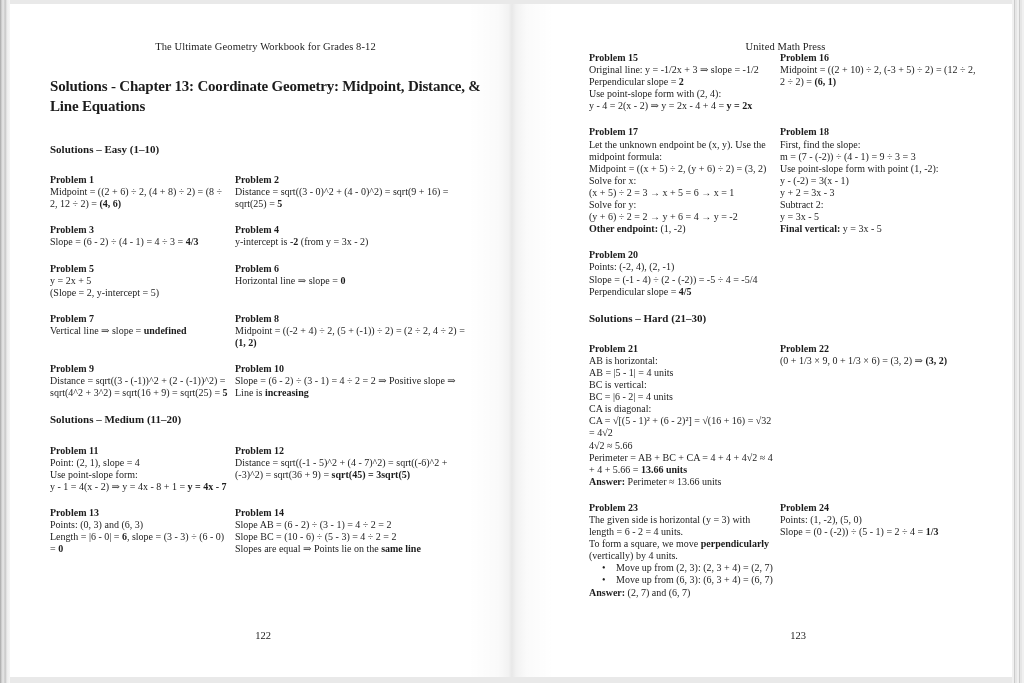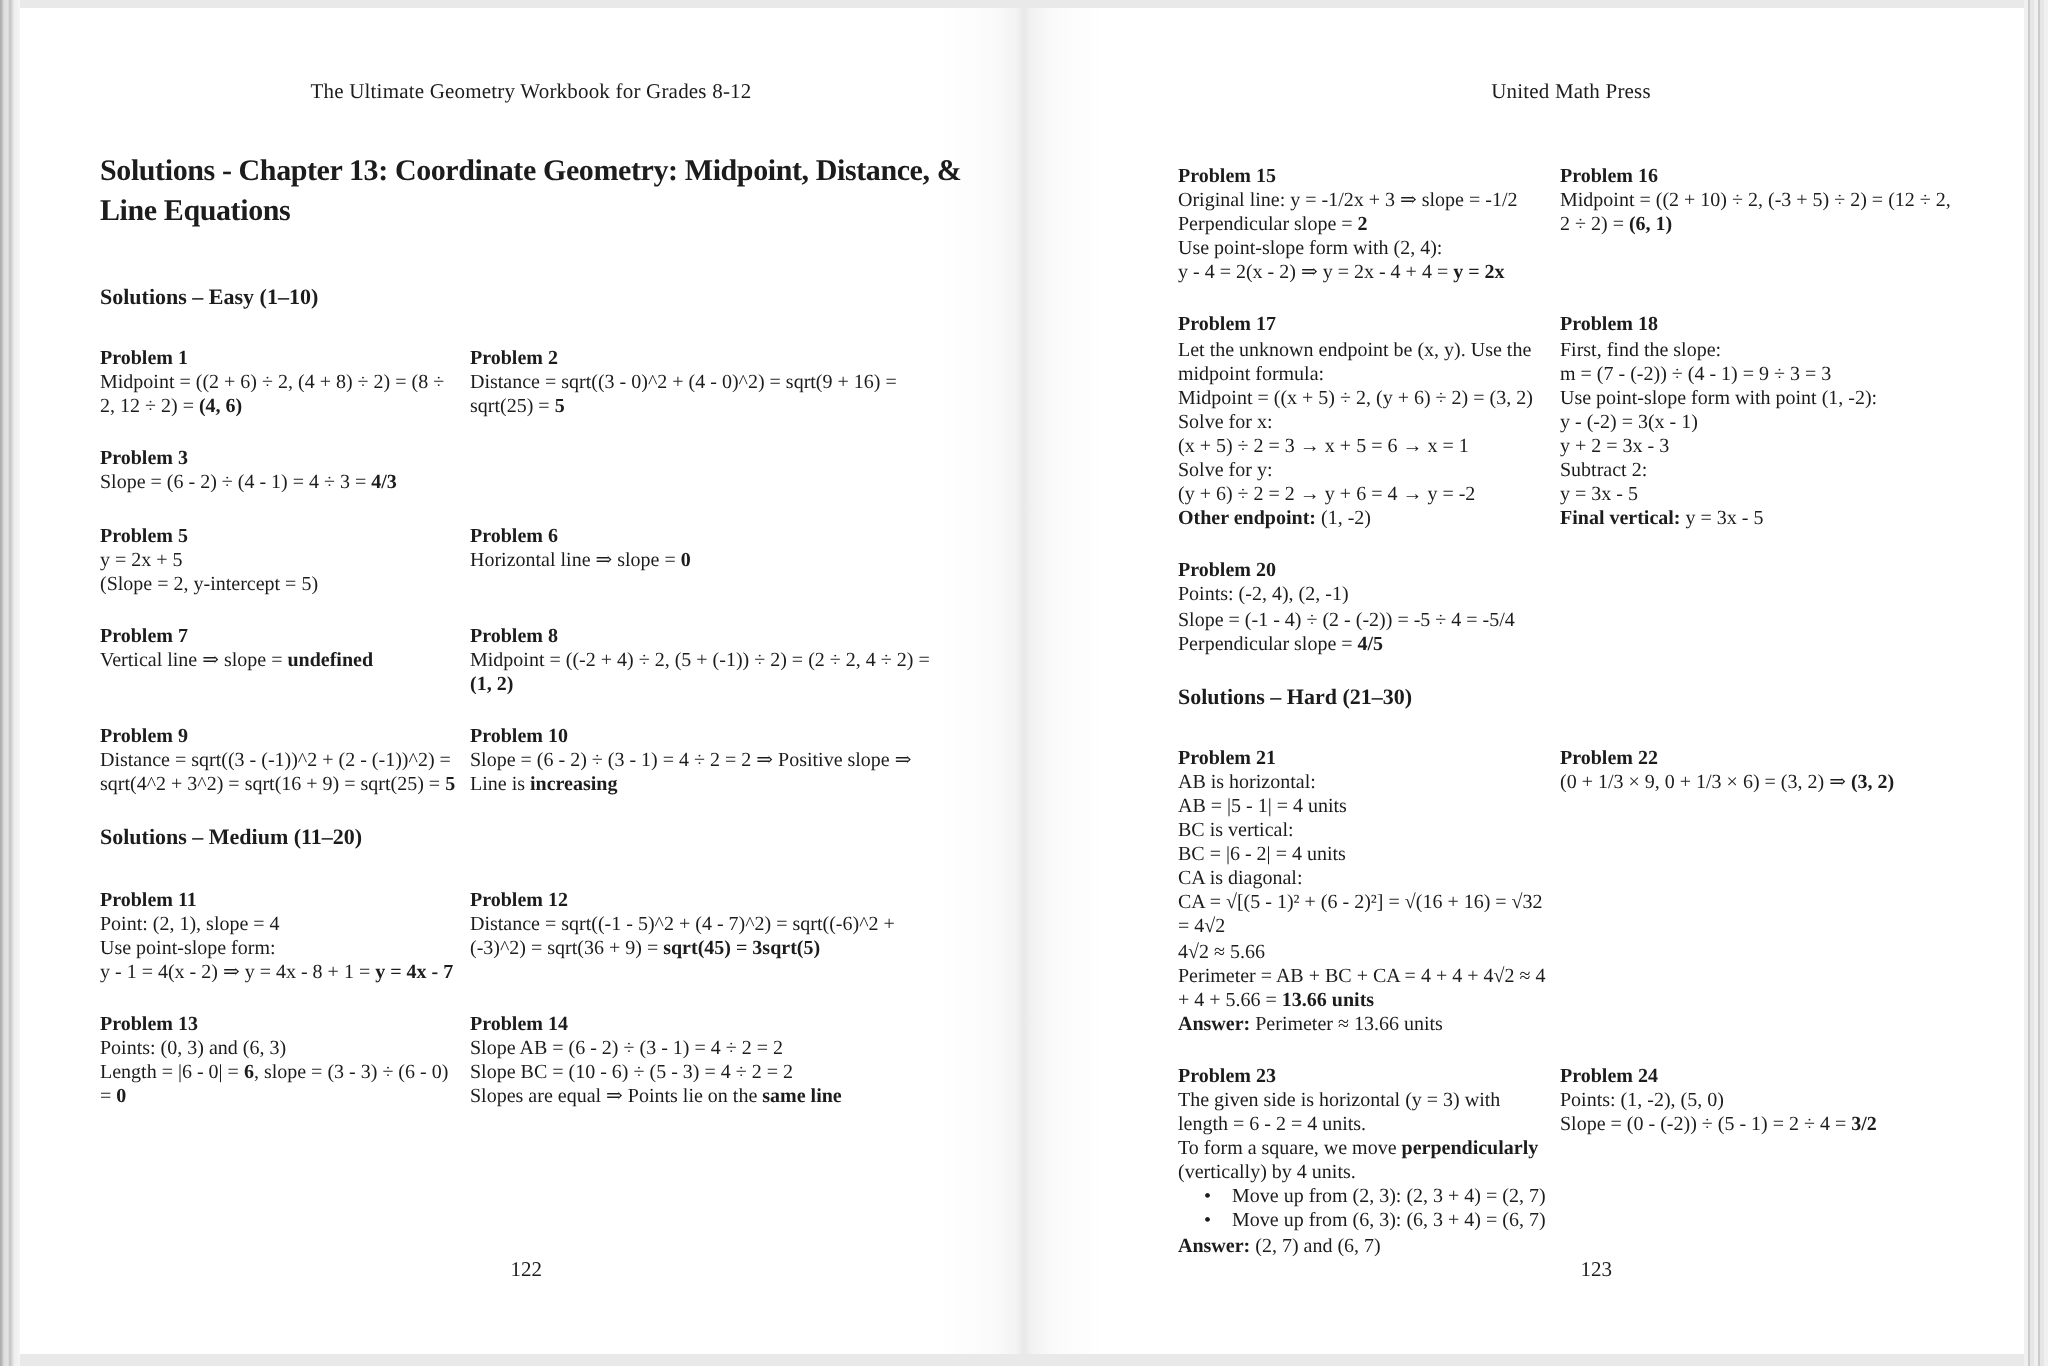--- a/index.html
+++ b/index.html
@@ -44,21 +44,21 @@
   .chapter-title {
     margin-top: 24px;
     margin-bottom: 27px;
     font-size: 15px;
     font-weight: bold;
     line-height: 20px;
     letter-spacing: -0.2px;
     max-width: 462px;
   }
   .blocks { font-size: 10px; line-height: 12.1px; }
-  .page-right .blocks { margin-top: 31px; }
+  .page-right .blocks { }
   .section-heading { font-size: 11px; font-weight: bold; margin: 14px 0 19px 0; }
   .blocks > .section-heading:first-child { margin-top: 0; }
   .prob-row { display: grid; grid-template-columns: 185px 1fr; margin-bottom: 14px; }
   .page-right .prob-row { grid-template-columns: 191px 1fr; }
   .problem { padding-right: 6px; }
   .prob-title { font-weight: bold; }
   .prob-line { }
   .prob-line .b { font-weight: bold; }
   .prob-line.bullet { padding-left: 27px; position: relative; }
   .prob-line.bullet .dot { position: absolute; left: 13px; top: 0; }
@@ -85,20 +85,24 @@
             <div class="problem">
               <div class="prob-title">Problem 2</div>
               <div class="prob-line"><span>Distance = sqrt((3 - 0)^2 + (4 - 0)^2) = sqrt(9 + 16) = sqrt(25) = </span><span class="b">5</span></div>
             </div>
           </div>
           <div class="prob-row">
             <div class="problem">
               <div class="prob-title">Problem 3</div>
               <div class="prob-line"><span>Slope = (6 - 2) ÷ (4 - 1) = 4 ÷ 3 = </span><span class="b">4/3</span></div>
             </div>
+            <div class="problem">
+              <div class="prob-title">Problem 4</div>
+              <div class="prob-line"><span>y-intercept is </span><span class="b">-2</span><span> (from y = 3x - 2)</span></div>
+            </div>
           </div>
           <div class="prob-row">
             <div class="problem">
               <div class="prob-title">Problem 5</div>
               <div class="prob-line"><span>y = 2x + 5</span></div>
               <div class="prob-line"><span>(Slope = 2, y-intercept = 5)</span></div>
             </div>
             <div class="problem">
               <div class="prob-title">Problem 6</div>
               <div class="prob-line"><span>Horizontal line ⇒ slope = </span><span class="b">0</span></div>
@@ -227,21 +231,21 @@
               <div class="prob-title">Problem 23</div>
               <div class="prob-line"><span>The given side is horizontal (y = 3) with length = 6 - 2 = 4 units.</span></div>
               <div class="prob-line"><span>To form a square, we move </span><span class="b">perpendicularly</span><span> (vertically) by 4 units.</span></div>
               <div class="prob-line bullet"><span class="dot">•</span><span>Move up from (2, 3): (2, 3 + 4) = (2, 7)</span></div>
               <div class="prob-line bullet"><span class="dot">•</span><span>Move up from (6, 3): (6, 3 + 4) = (6, 7)</span></div>
               <div class="prob-line"><span class="b">Answer:</span><span> (2, 7) and (6, 7)</span></div>
             </div>
             <div class="problem">
               <div class="prob-title">Problem 24</div>
               <div class="prob-line"><span>Points: (1, -2), (5, 0)</span></div>
-              <div class="prob-line"><span>Slope = (0 - (-2)) ÷ (5 - 1) = 2 ÷ 4 = </span><span class="b">3/2</span></div>
+              <div class="prob-line"><span>Slope = (0 - (-2)) ÷ (5 - 1) = 2 ÷ 4 = </span><span class="b">1/3</span></div>
             </div>
           </div>
         </div>
     </div>
     <div class="page-num">123</div>
   </div>
 
   <div class="spine"></div>
 </div>
 

